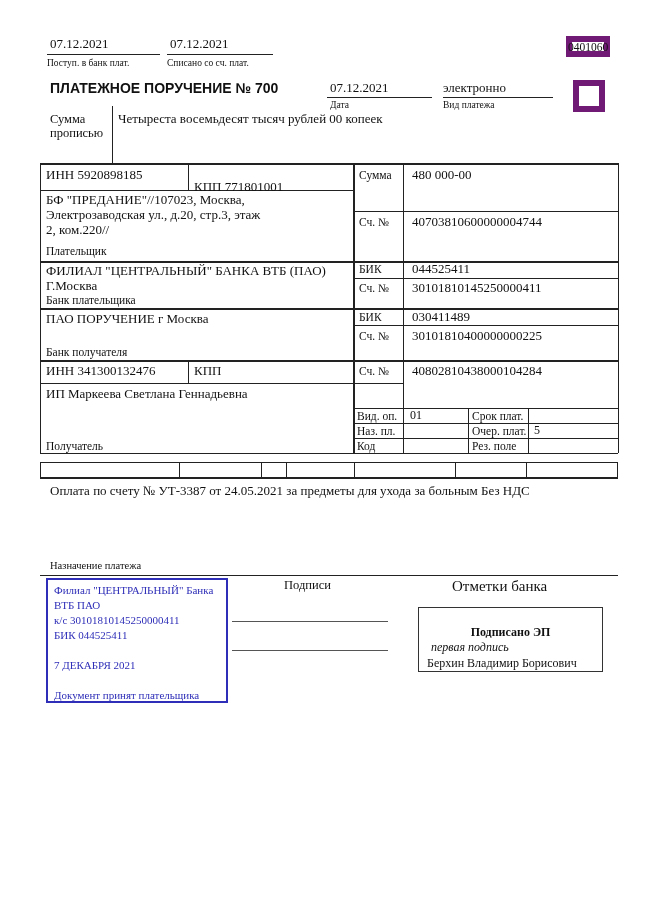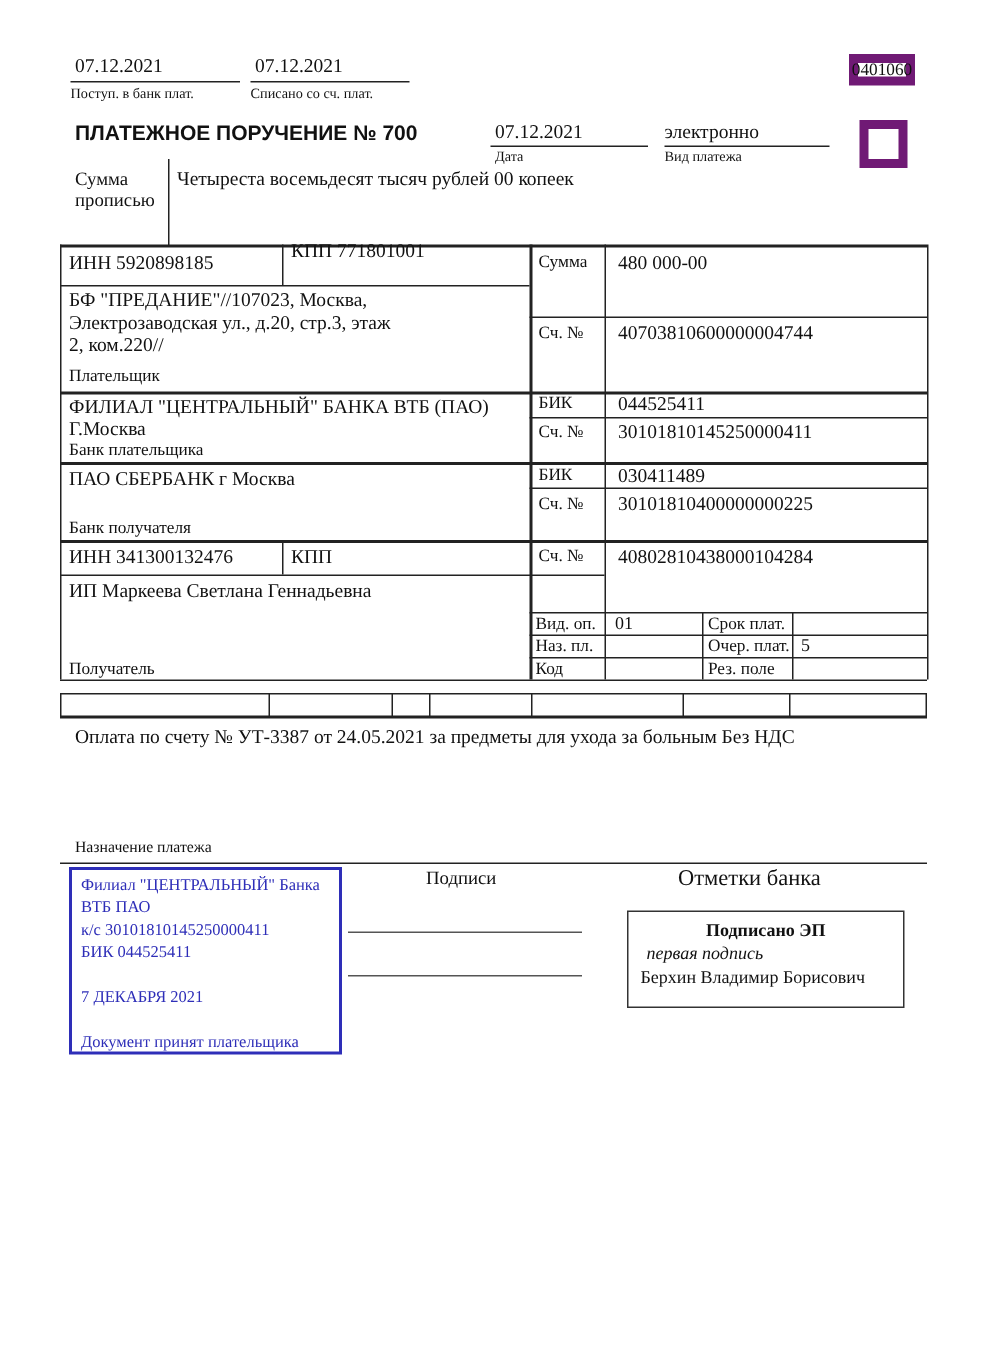--- a/index.html
+++ b/index.html
@@ -74,31 +74,31 @@
   <div class="hline" style="left:353px;top:408px;width:265px"></div>
   <div class="hline" style="left:353px;top:423px;width:265px"></div>
   <div class="hline" style="left:353px;top:438px;width:265px"></div>
 
   <div class="vline" style="left:188px;top:163px;height:27px"></div>
   <div class="vline" style="left:188px;top:360px;height:23px"></div>
   <div class="vline" style="left:468px;top:408px;height:45px"></div>
   <div class="vline" style="left:528px;top:408px;height:45px"></div>
 
   <div class="t" style="left:46px;top:168px">ИНН 5920898185</div>
-  <div class="t" style="left:194px;top:160px">КПП 771801001</div>
+  <div class="t" style="left:194px;top:180px">КПП 771801001</div>
   <div class="t pre" style="left:46px;top:193px;width:302px;white-space:pre-line">БФ "ПРЕДАНИЕ"//107023, Москва,
 Электрозаводская ул., д.20, стр.3, этаж
 2, ком.220//</div>
   <div class="t lbl" style="left:46px;top:245px">Плательщик</div>
 
   <div class="t pre" style="left:46px;top:264px;width:302px;white-space:pre-line">ФИЛИАЛ "ЦЕНТРАЛЬНЫЙ" БАНКА ВТБ (ПАО)
 Г.Москва</div>
   <div class="t lbl" style="left:46px;top:294px">Банк плательщика</div>
 
-  <div class="t" style="left:46px;top:312px">ПАО СБЕРБАНК г Москва</div>
+  <div class="t" style="left:46px;top:312px">ПАО ПОРУЧЕНИЕ г Москва</div>
   <div class="t lbl" style="left:46px;top:346px">Банк получателя</div>
 
   <div class="t" style="left:46px;top:364px">ИНН 341300132476</div>
   <div class="t" style="left:194px;top:364px">КПП</div>
   <div class="t" style="left:46px;top:387px">ИП Маркеева Светлана Геннадьевна</div>
   <div class="t lbl" style="left:46px;top:440px">Получатель</div>
 
   <div class="t cl" style="left:359px;top:169px">Сумма</div>
   <div class="t" style="left:412px;top:168px">480 000-00</div>
   <div class="t cl" style="left:359px;top:216px">Сч. №</div>
@@ -153,18 +153,18 @@
     <div class="stamp-line"></div>
     <div class="stamp-line">7 ДЕКАБРЯ 2021</div>
     <div class="stamp-line"></div>
     <div class="stamp-line">Документ принят плательщика</div>
   </div>
 
   <div class="sigline" style="left:232px;top:621px;width:156px"></div>
   <div class="sigline" style="left:232px;top:650px;width:156px"></div>
 
   <div class="sigbox" style="left:418px;top:607px;width:185px;height:65px">
-    <div class="c b" style="margin-top:5px">Подписано ЭП</div>
+    <div class="c b" style="margin-top:17px">Подписано ЭП</div>
     <div style="margin-left:12px;font-style:italic">первая подпись</div>
     <div style="margin:1px 0 0 8px">Берхин Владимир Борисович</div>
   </div>
 
 </div>
 
 </body></html>

